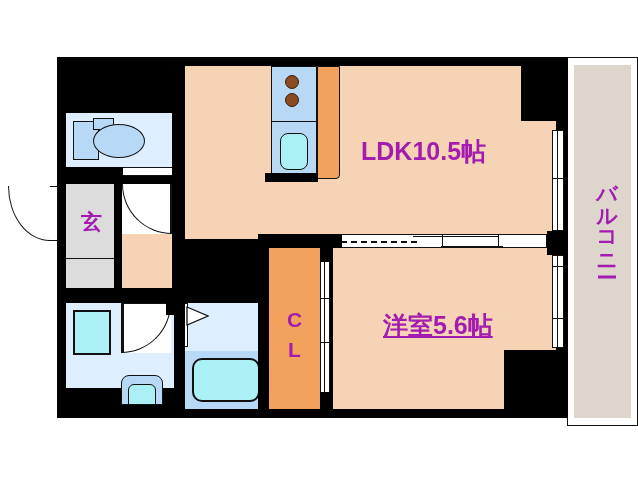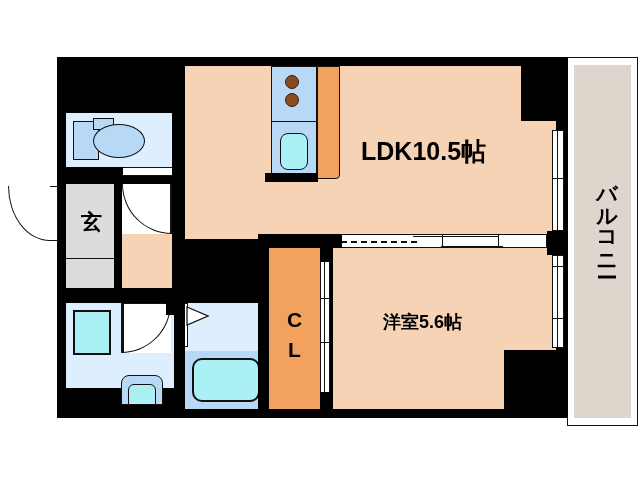--- a/index.html
+++ b/index.html
@@ -20,28 +20,28 @@
   .fixture{background:#b8d9f5;}         
   .water{background:#aaf0f5;}           
   .closet{background:#f2a25c;}          
   .balcony{background:#ded6cd;}         
   .white{background:#ffffff;}
   .thin{border:1px solid #111;box-sizing:border-box;}
   .thin2{border:2px solid #111;box-sizing:border-box;}
 
   
   .label{
-    color:#000000;
+    color:#a21caf;
     font-weight:bold;
     white-space:nowrap;
     line-height:1;
     letter-spacing:0px;
   }
   .lbl-ldk{font-size:25px;}
-  .lbl-room{font-size:18px;}
+  .lbl-room{font-size:25px;text-decoration:underline;}
   .lbl-cl{font-size:21px;line-height:1.45;text-align:center;}
   .lbl-genkan{font-size:21px;}
   .lbl-balcony{
     font-size:21px;
     writing-mode:vertical-rl;
     text-orientation:upright;
     line-height:1.15;
   }
   
   .arc{

